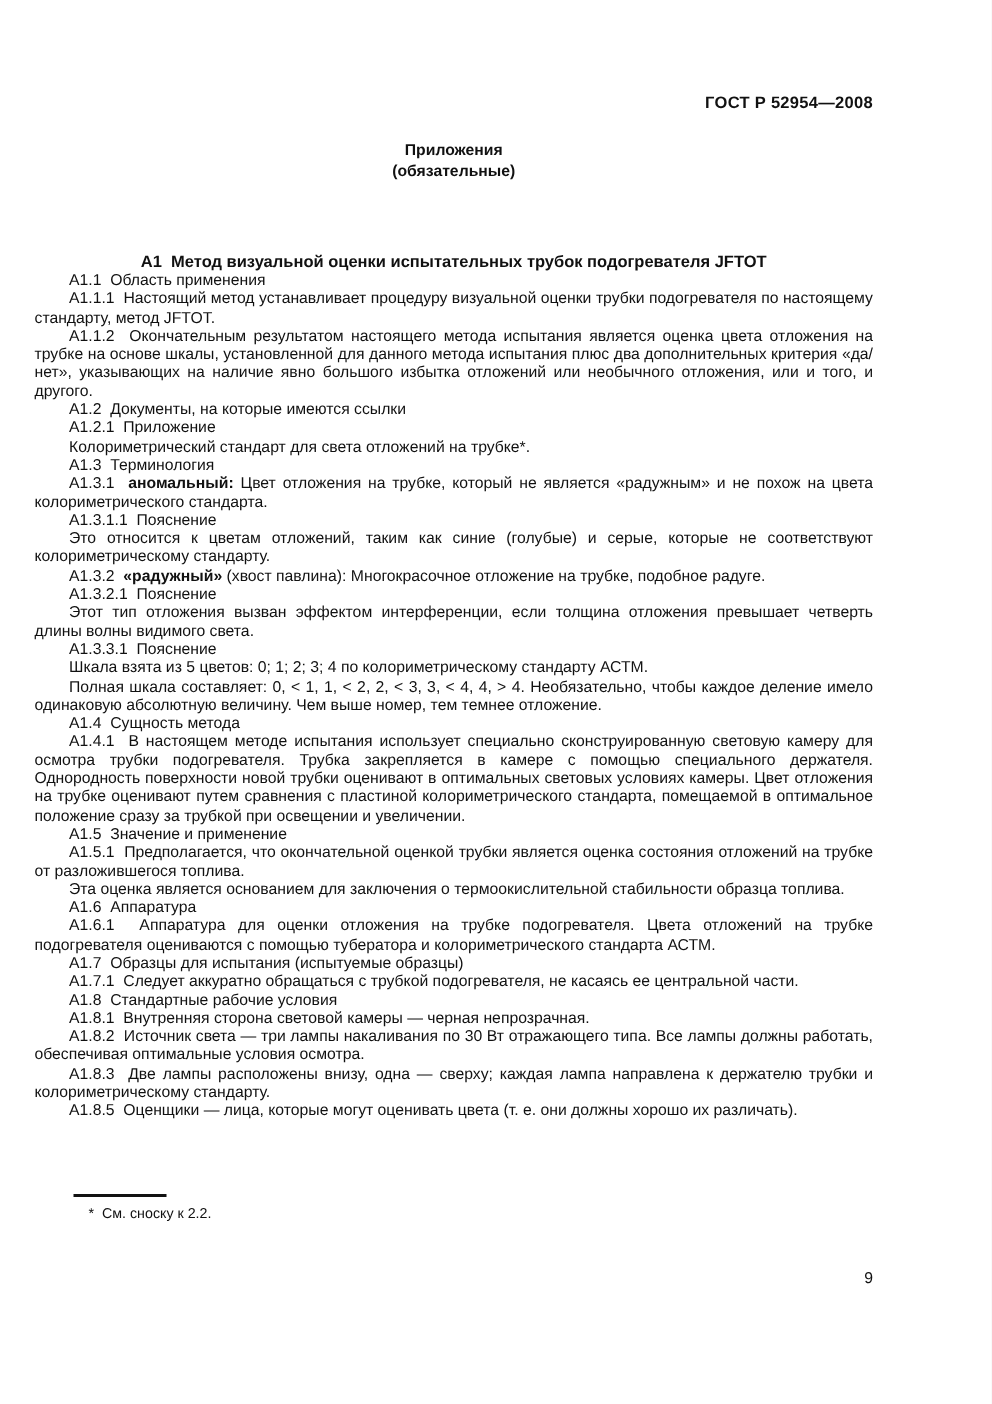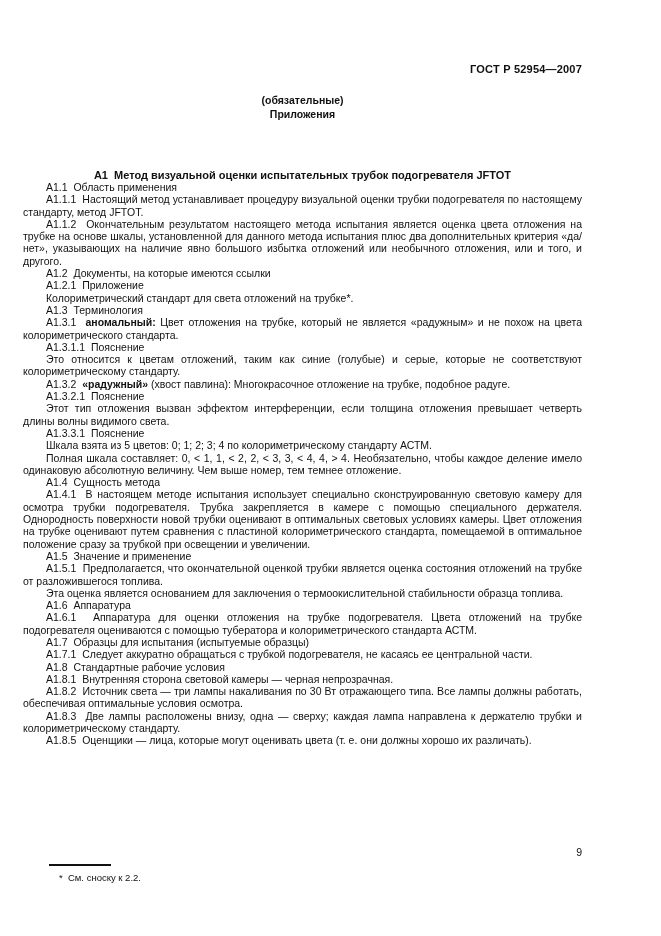--- a/index.html
+++ b/index.html
@@ -27,37 +27,37 @@
   }
   .doc-body {
     position:absolute; top:181px; left:23px; width:559px;
     font-size:10.5px; line-height:12.3px;
     text-align:justify;
   }
   .doc-body p { margin:0; text-indent:23px; }
   .doc-body p.heading { font-weight:normal; }
   .doc-body p.note { font-size:9.7px; line-height:11.8px; margin:4px 0 3px 0; }
   .doc-body span.b { font-weight:bold; }
-  .footnote-block { position:absolute; left:23px; top:864px; width:559px; }
+  .footnote-block { position:absolute; left:23px; top:796px; width:559px; }
   .footnote-rule { width:62px; height:2px; background:#111111; margin-left:26px; }
   .footnote-text { font-size:9.5px; margin:6px 0 0 36px; }
   .page-number {
     position:absolute; top:846px; right:79px;
     font-size:10.5px;
   }
 </style>
 </head>
 <body>
 
 <div class="page">
-  <div class="doc-code">ГОСТ Р 52954—2007</div>
+  <div class="doc-code">ГОСТ Р 52954—2008</div>
 
   <div class="appendix-block">
+    <div>Приложения</div>
     <div>(обязательные)</div>
-    <div>Приложения</div>
   </div>
 
   <div class="doc-title">А1&nbsp; Метод визуальной оценки испытательных трубок подогревателя JFTOT</div>
 
   <div class="doc-body">
       <p class="heading"><span>А1.1&nbsp; Область применения</span></p>
       <p class="para"><span>А1.1.1&nbsp; Настоящий метод устанавливает процедуру визуальной оценки трубки подогревателя по настоящему стандарту, метод JFTOT.</span></p>
       <p class="para"><span>А1.1.2&nbsp; Окончательным результатом настоящего метода испытания является оценка цвета отложения на трубке на основе шкалы, установленной для данного метода испытания плюс два дополнительных критерия «да/нет», указывающих на наличие явно большого избытка отложений или необычного отложения, или и того, и другого.</span></p>
       <p class="heading"><span>А1.2&nbsp; Документы, на которые имеются ссылки</span></p>
       <p class="para"><span>А1.2.1&nbsp; Приложение</span></p>

